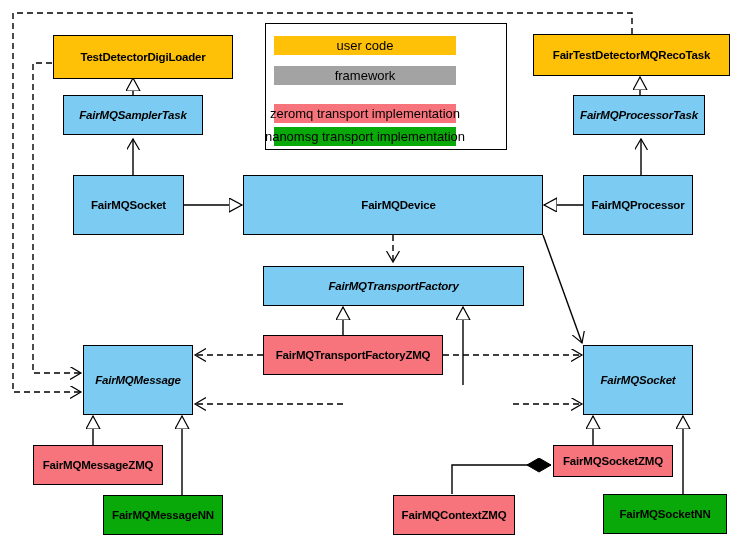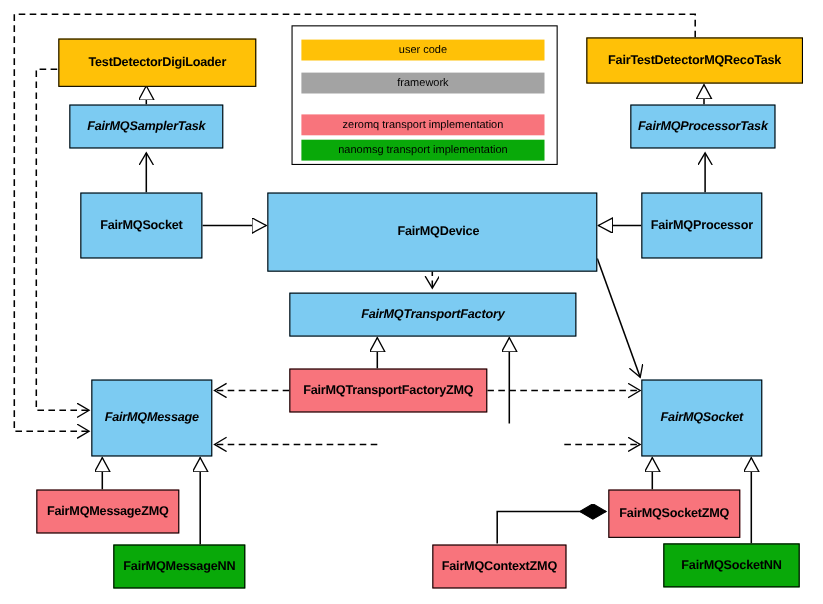--- a/index.html
+++ b/index.html
@@ -18,23 +18,23 @@
     display:flex;align-items:center;justify-content:center;
     font-weight:bold;font-size:11.5px;letter-spacing:-0.2px;
     color:#000;text-align:center;white-space:nowrap;
   }
   .node.abstract{font-style:italic;}
   .legend{
     position:absolute;left:265px;top:23px;width:242px;height:127px;
     border:1.5px solid #000;box-sizing:border-box;background:#fff;
   }
   .legend-bar{
-    position:absolute;left:8px;width:221px;height:19px;
+    position:absolute;left:8px;width:182px;height:19px;
     display:flex;align-items:center;justify-content:center;
-    font-size:10px;color:#000;white-space:nowrap;text-align:center;
+    font-size:13px;color:#000;white-space:nowrap;text-align:center;
   }
   .lb0{top:12px;} .lb1{top:42px;} .lb2{top:80px;} .lb3{top:103px;}
 </style>
 </head>
 <body>
 
 <div class="canvas">
 
   <svg class="edges" viewBox="0 0 748 549">
     <defs>
@@ -73,30 +73,30 @@
     <path d="M52,63 L33,63 L33,373 L81,373" fill="none" stroke="#000" stroke-width="1.4" stroke-dasharray="6 4" marker-end="url(#open)"></path>
 
     <path d="M452,494 L452,465 L551,465" fill="none" stroke="#000" stroke-width="1.4" marker-end="url(#dia)"></path>
   </svg>
 
   <div class="node" style="left: 53px; top: 35px; width: 180px; height: 44px; background: rgb(255, 193, 7);">TestDetectorDigiLoader</div>
   <div class="node" style="left: 533px; top: 34px; width: 197px; height: 42px; background: rgb(255, 193, 7);">FairTestDetectorMQRecoTask</div>
   <div class="node abstract" style="left: 63px; top: 95px; width: 140px; height: 40px; background: rgb(124, 203, 242);">FairMQSamplerTask</div>
   <div class="node abstract" style="left: 573px; top: 95px; width: 132px; height: 40px; background: rgb(124, 203, 242);">FairMQProcessorTask</div>
   <div class="node" style="left: 73px; top: 175px; width: 111px; height: 60px; background: rgb(124, 203, 242);">FairMQSocket</div>
-  <div class="node" style="left: 243px; top: 175px; width: 300px; height: 72px; background: rgb(124, 203, 242); padding-left: 11px;">FairMQDevice</div>
+  <div class="node" style="left: 243px; top: 175px; width: 300px; height: 60px; background: rgb(124, 203, 242); padding-left: 11px;">FairMQDevice</div>
   <div class="node" style="left: 583px; top: 175px; width: 110px; height: 60px; background: rgb(124, 203, 242);">FairMQProcessor</div>
   <div class="node abstract" style="left: 263px; top: 266px; width: 261px; height: 40px; background: rgb(124, 203, 242);">FairMQTransportFactory</div>
   <div class="node" style="left: 263px; top: 335px; width: 180px; height: 40px; background: rgb(248, 116, 124);">FairMQTransportFactoryZMQ</div>
   <div class="node abstract" style="left: 83px; top: 345px; width: 110px; height: 70px; background: rgb(124, 203, 242);">FairMQMessage</div>
   <div class="node abstract" style="left: 583px; top: 345px; width: 110px; height: 70px; background: rgb(124, 203, 242);">FairMQSocket</div>
   <div class="node" style="left: 33px; top: 445px; width: 130px; height: 40px; background: rgb(248, 116, 124);">FairMQMessageZMQ</div>
   <div class="node" style="left: 103px; top: 495px; width: 120px; height: 40px; background: rgb(9, 169, 9); text-align: center;">FairMQMessageNN</div>
   <div class="node" style="left: 393px; top: 495px; width: 122px; height: 40px; background: rgb(248, 116, 124);">FairMQContextZMQ</div>
-  <div class="node" style="left: 553px; top: 445px; width: 120px; height: 44px; background: rgb(248, 116, 124);">FairMQSocketZMQ</div>
+  <div class="node" style="left: 553px; top: 445px; width: 120px; height: 32px; background: rgb(248, 116, 124);">FairMQSocketZMQ</div>
   <div class="node" style="left: 603px; top: 494px; width: 124px; height: 40px; background: rgb(9, 169, 9);">FairMQSocketNN</div>
 
   <div class="legend">
     <div class="legend-bar lb0" style="background: rgb(255, 193, 7);">
         <span>user code</span>
       </div>
     <div class="legend-bar lb1" style="background: #a3a3a3;">
         <span>framework</span>
       </div>
     <div class="legend-bar lb2" style="background: rgb(248, 116, 124);">

